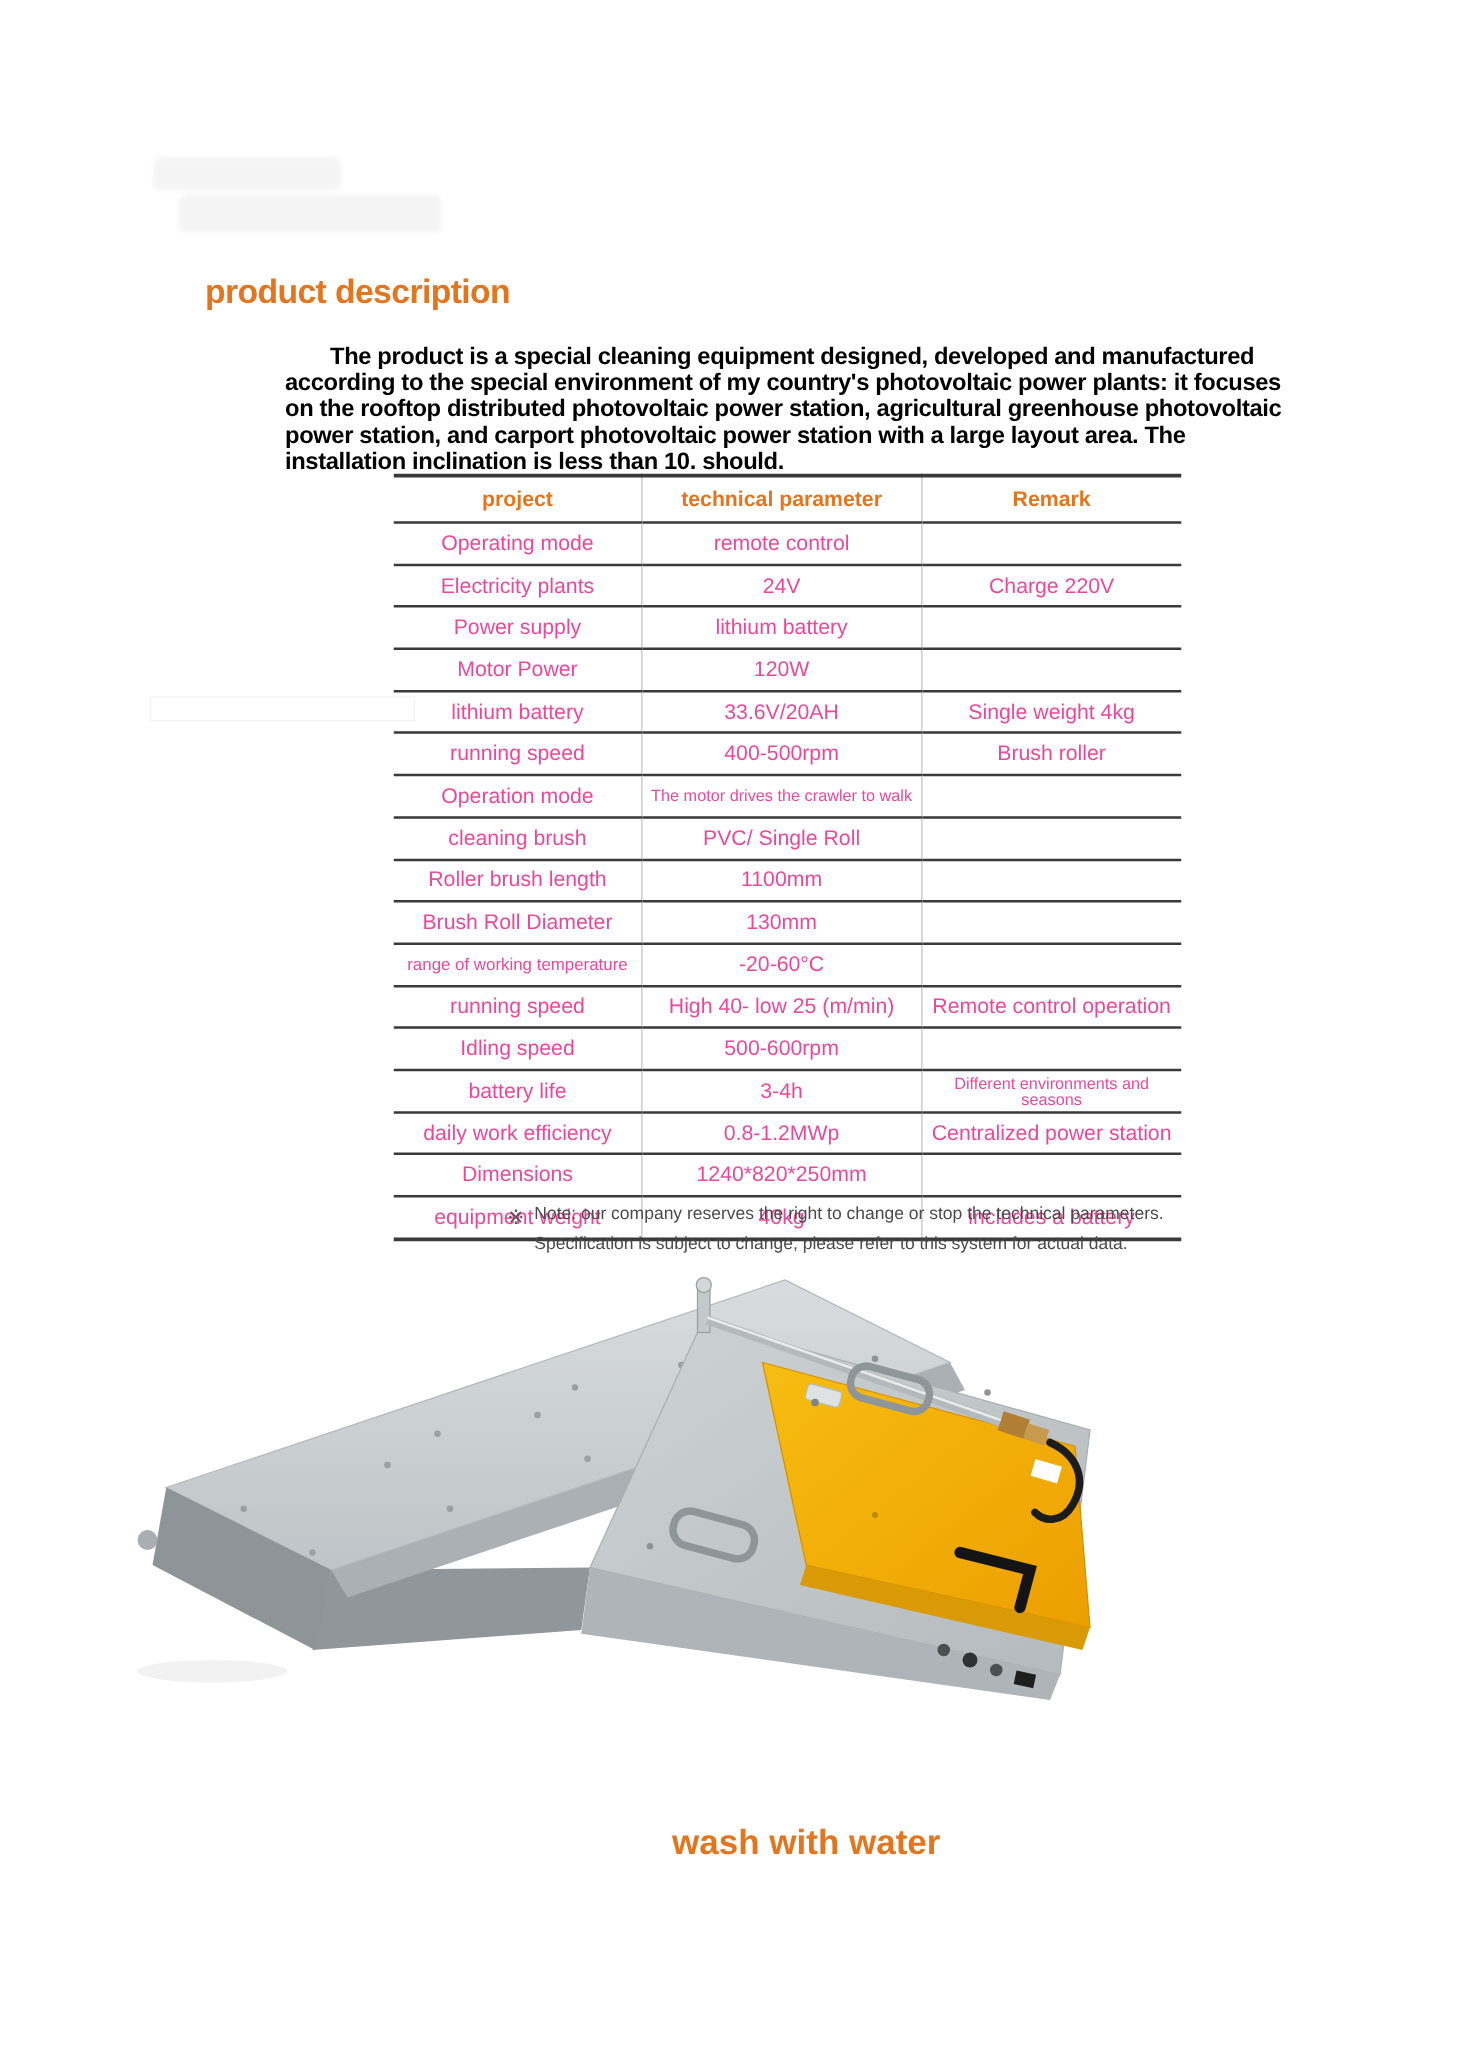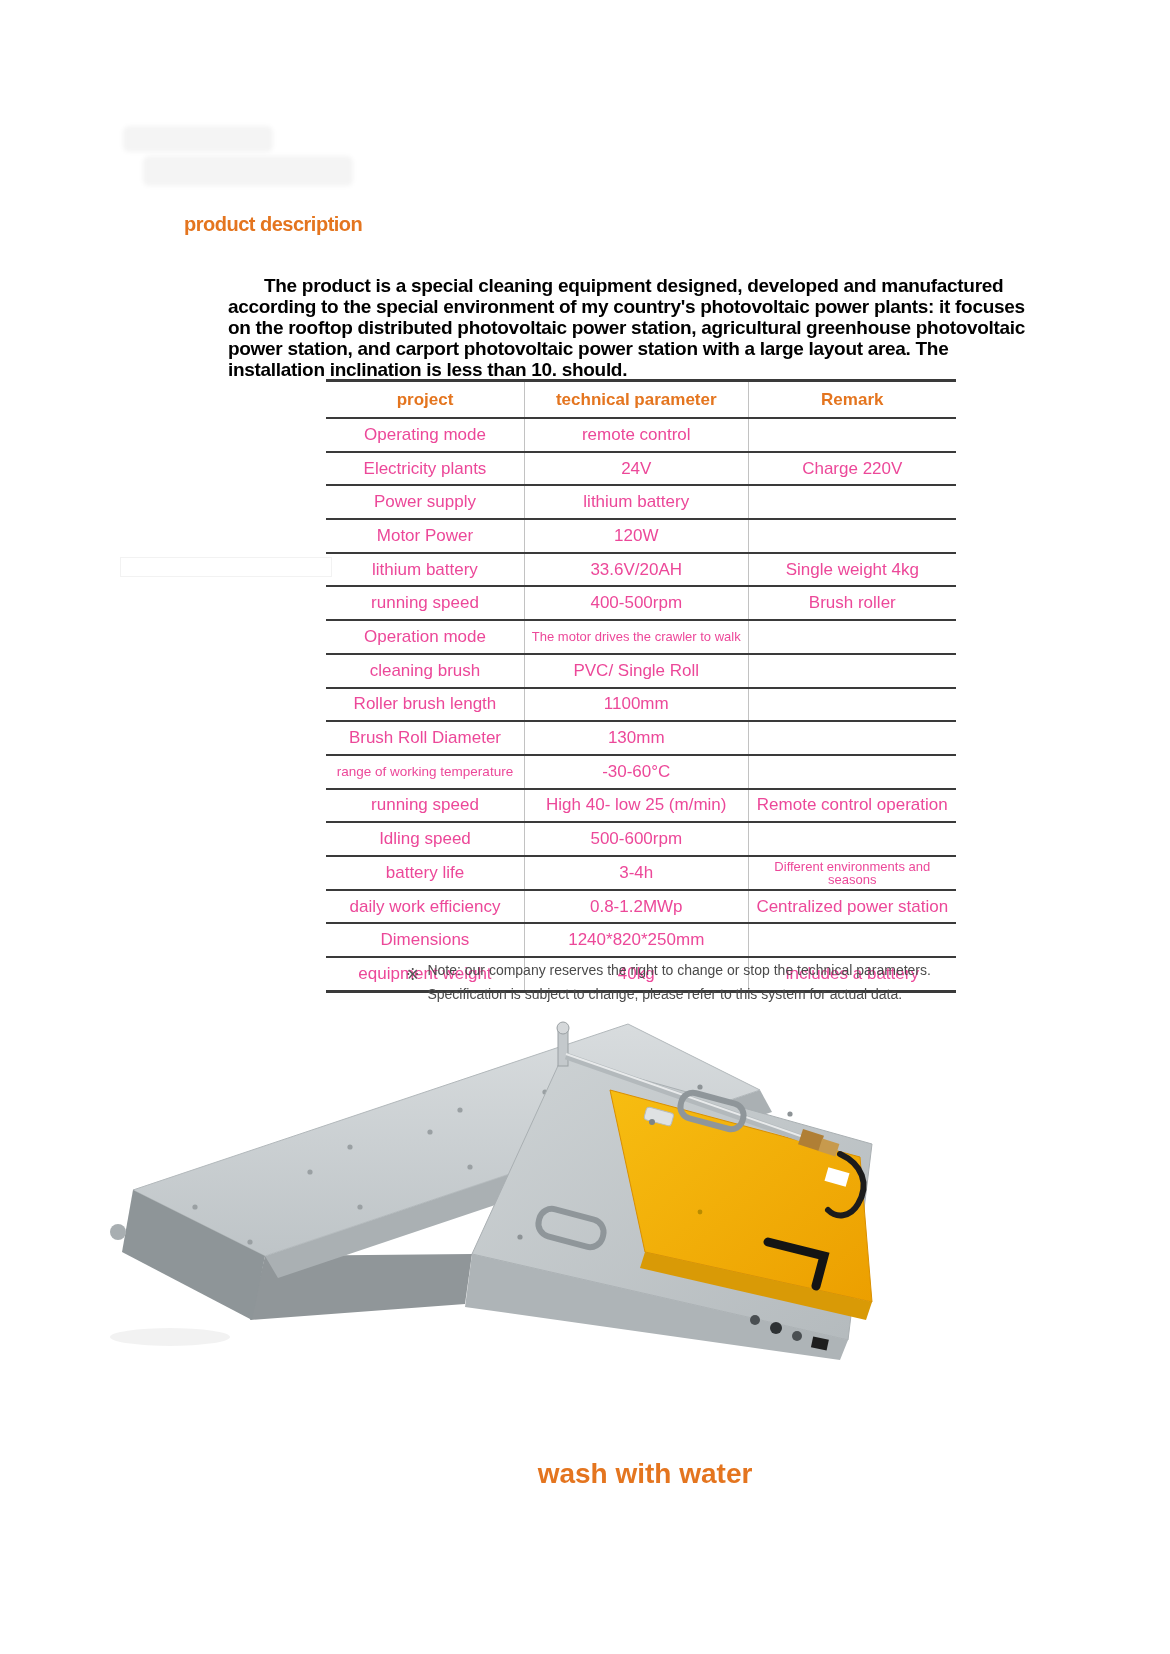--- a/index.html
+++ b/index.html
@@ -8,27 +8,27 @@
 
   
   .watermark{position:absolute;left:123px;top:126px;width:235px;height:70px;}
   .watermark .blob{position:absolute;background:rgba(0,0,0,0.045);border-radius:6px;filter:blur(2px);}
   .wm1{left:0;top:0;width:150px;height:26px;}
   .wm2{left:20px;top:30px;width:210px;height:30px;}
 
   
   .faint-box{position:absolute;left:120px;top:557px;width:210px;height:18px;border:1px solid rgba(0,0,0,0.05);}
 
-  .page-title{position:absolute;left:184px;top:200px;font-size:20px;font-weight:bold;
+  .page-title{position:absolute;left:164px;top:200px;font-size:27px;font-weight:bold;
     letter-spacing:-0.5px;color:var(--accent);}
 
   .intro{position:absolute;left:228px;top:256px;width:800px;font-size:19px;font-weight:bold;
     line-height:21px;letter-spacing:-0.3px;color:#000000;text-indent:36px;}
 
-  .spec-table{position:absolute;left:326px;top:379px;width:630px;border-collapse:collapse;
+  .spec-table{position:absolute;left:315px;top:379px;width:630px;border-collapse:collapse;
     table-layout:fixed;border-top:3px solid var(--line);border-bottom:3px solid var(--line);}
   .spec-table th{height:33px;font-size:17px;font-weight:bold;color:var(--accent);
     text-align:center;vertical-align:middle;border-bottom:2px solid var(--line);}
   .spec-table td{height:31.7px;font-size:17px;color:#ec4899;text-align:center;vertical-align:middle;
     border-top:2px solid var(--line);padding:0 4px;line-height:1.05;}
   .spec-table tbody tr:first-child td{border-top:none;}
   .spec-table th + th, .spec-table td + td{border-left:1px solid #c2c2c2;}
   .spec-table tbody tr:nth-child(7)  td:nth-child(2){font-size:13px;}
   .spec-table tbody tr:nth-child(11) td:nth-child(1){font-size:13.5px;}
   .spec-table tbody tr:nth-child(14) td:nth-child(3){font-size:13px;line-height:13px;}
@@ -127,21 +127,21 @@
     </tr>
 
     <tr>
       <td>Brush Roll Diameter</td>
       <td>130mm</td>
       <td></td>
     </tr>
 
     <tr>
       <td>range of working temperature</td>
-      <td>-30-60°C</td>
+      <td>-20-60°C</td>
       <td></td>
     </tr>
 
     <tr>
       <td>running speed</td>
       <td>High 40- low 25 (m/min)</td>
       <td>Remote control operation</td>
     </tr>
 
     <tr>

